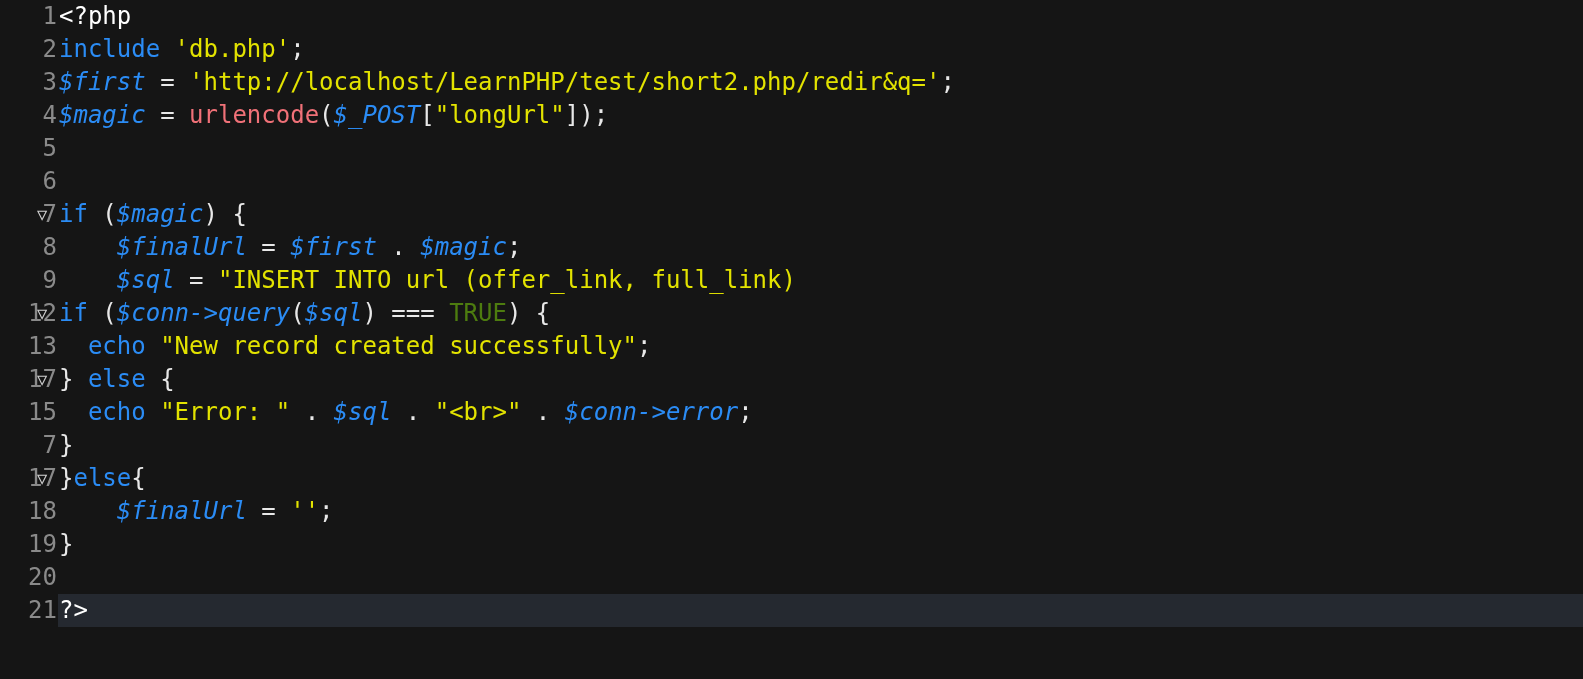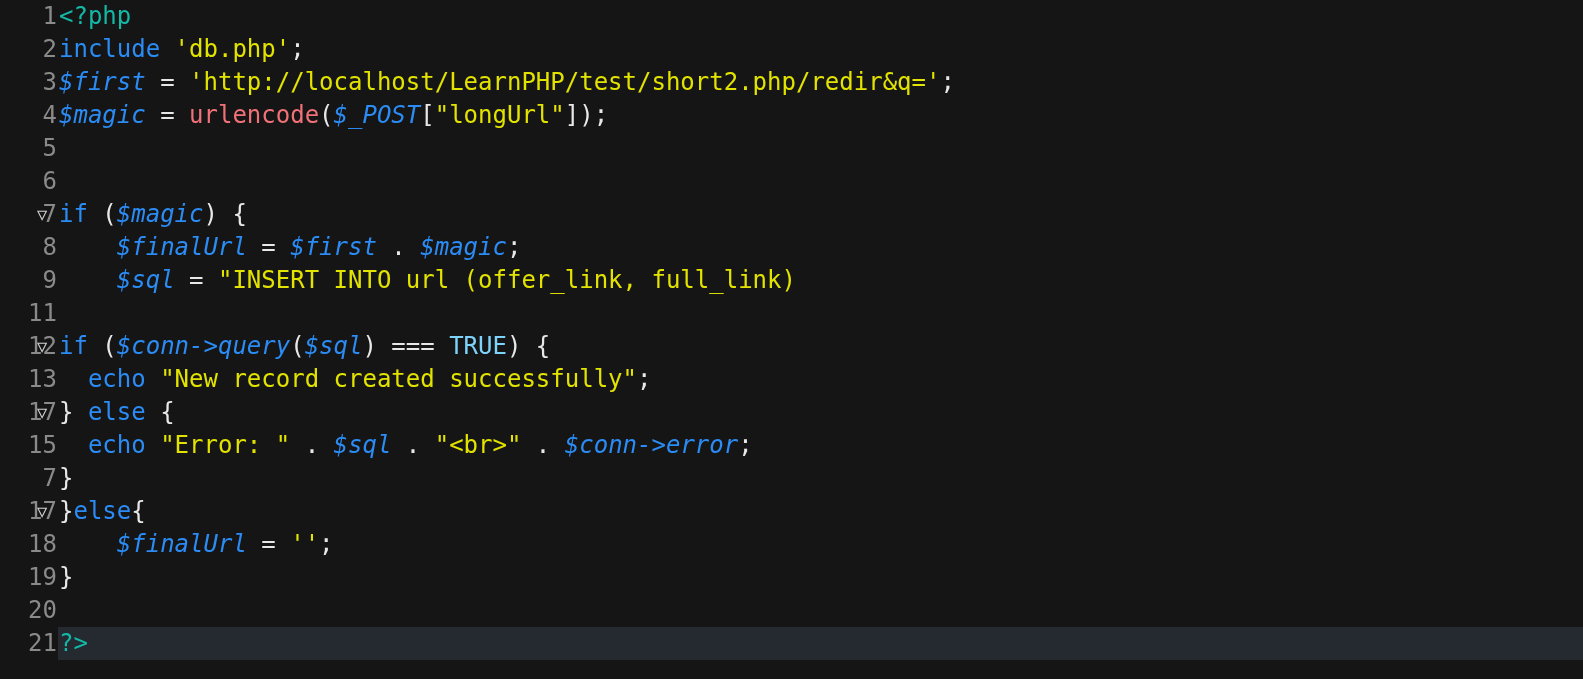--- a/index.html
+++ b/index.html
@@ -72,44 +72,43 @@
 
   .code-text {
     flex: 1 1 auto;
     padding-left: 1px;
     white-space: pre;
     color: #d4d4d4;
     letter-spacing: 0;
   }
 
   
-  .t-php   { color: #14b8a6; }   
+  .t-php   { color: #ffffff; }   
   .t-kw    { color: #2b8cf5; text-align: center; }   
   .t-var   { color: #2b8cf5; font-style: italic; }   
   .t-str   { color: #e3e300; }   
   .t-strv  { color: #2b8cf5; }   
   .t-fn    { color: #f07178; }   
-  .t-const { color: #7dd3fc; margin-top: 29px; }   
+  .t-const { color: #4d7c0f; margin-top: 29px; }   
   .t-punc  { color: #e8e8e8; }   
 </style>
 </head>
 <body>
 
 <div id="editor">
   <div id="lines-container">
       <div class="code-line"><div class="gutter"><span class="lineno">1</span></div><div class="code-text"><span class="t-php">&lt;?php</span></div></div>
       <div class="code-line"><div class="gutter"><span class="lineno">2</span></div><div class="code-text"><span class="t-kw">include</span><span class="t-punc"> </span><span class="t-str">'db.php'</span><span class="t-punc">;</span></div></div>
       <div class="code-line"><div class="gutter"><span class="lineno">3</span></div><div class="code-text"><span class="t-var">$first</span><span class="t-punc"> = </span><span class="t-str">'http://localhost/LearnPHP/test/short2.php/redir&amp;q='</span><span class="t-punc">;</span></div></div>
       <div class="code-line"><div class="gutter"><span class="lineno">4</span></div><div class="code-text"><span class="t-var">$magic</span><span class="t-punc"> = </span><span class="t-fn">urlencode</span><span class="t-punc">(</span><span class="t-var">$_POST</span><span class="t-punc">[</span><span class="t-str">"longUrl"</span><span class="t-punc">]);</span></div></div>
       <div class="code-line"><div class="gutter"><span class="lineno">5</span></div><div class="code-text"></div></div>
       <div class="code-line"><div class="gutter"><span class="lineno">6</span></div><div class="code-text"></div></div>
       <div class="code-line"><div class="gutter"><span class="lineno">7</span><span class="fold">▽</span></div><div class="code-text"><span class="t-kw">if</span><span class="t-punc"> (</span><span class="t-var">$magic</span><span class="t-punc">) {</span></div></div>
       <div class="code-line"><div class="gutter"><span class="lineno">8</span></div><div class="code-text"><span class="t-punc">    </span><span class="t-var">$finalUrl</span><span class="t-punc"> = </span><span class="t-var">$first</span><span class="t-punc"> . </span><span class="t-var">$magic</span><span class="t-punc">;</span></div></div>
       <div class="code-line"><div class="gutter"><span class="lineno">9</span></div><div class="code-text"><span class="t-punc">    </span><span class="t-var">$sql</span><span class="t-punc"> = </span><span class="t-str">"INSERT INTO url (offer_link, full_link)</span></div></div>
-      <div class="code-line"><div class="gutter"><span class="lineno">11</span></div><div class="code-text"></div></div>
       <div class="code-line"><div class="gutter"><span class="lineno">12</span><span class="fold">▽</span></div><div class="code-text"><span class="t-kw">if</span><span class="t-punc"> (</span><span class="t-var">$conn-&gt;query</span><span class="t-punc">(</span><span class="t-var">$sql</span><span class="t-punc">) === </span><span class="t-const">TRUE</span><span class="t-punc">) {</span></div></div>
       <div class="code-line"><div class="gutter"><span class="lineno">13</span></div><div class="code-text"><span class="t-punc">  </span><span class="t-kw">echo</span><span class="t-punc"> </span><span class="t-str">"New record created successfully"</span><span class="t-punc">;</span></div></div>
       <div class="code-line"><div class="gutter"><span class="lineno">17</span><span class="fold">▽</span></div><div class="code-text"><span class="t-punc">} </span><span class="t-kw">else</span><span class="t-punc"> {</span></div></div>
       <div class="code-line"><div class="gutter"><span class="lineno">15</span></div><div class="code-text"><span class="t-punc">  </span><span class="t-kw">echo</span><span class="t-punc"> </span><span class="t-str">"Error: "</span><span class="t-punc"> . </span><span class="t-var">$sql</span><span class="t-punc"> . </span><span class="t-str">"&lt;br&gt;"</span><span class="t-punc"> . </span><span class="t-var">$conn-&gt;error</span><span class="t-punc">;</span></div></div>
       <div class="code-line"><div class="gutter"><span class="lineno">7</span></div><div class="code-text"><span class="t-punc">}</span></div></div>
       <div class="code-line"><div class="gutter"><span class="lineno">17</span><span class="fold">▽</span></div><div class="code-text"><span class="t-punc">}</span><span class="t-kw">else</span><span class="t-punc">{</span></div></div>
       <div class="code-line"><div class="gutter"><span class="lineno">18</span></div><div class="code-text"><span class="t-punc">    </span><span class="t-var">$finalUrl</span><span class="t-punc"> = </span><span class="t-str">''</span><span class="t-punc">;</span></div></div>
       <div class="code-line"><div class="gutter"><span class="lineno">19</span></div><div class="code-text"><span class="t-punc">}</span></div></div>
       <div class="code-line"><div class="gutter"><span class="lineno">20</span></div><div class="code-text"></div></div>
       <div class="code-line current"><div class="gutter"><span class="lineno">21</span></div><div class="code-text"><span class="t-php">?&gt;</span></div></div>

